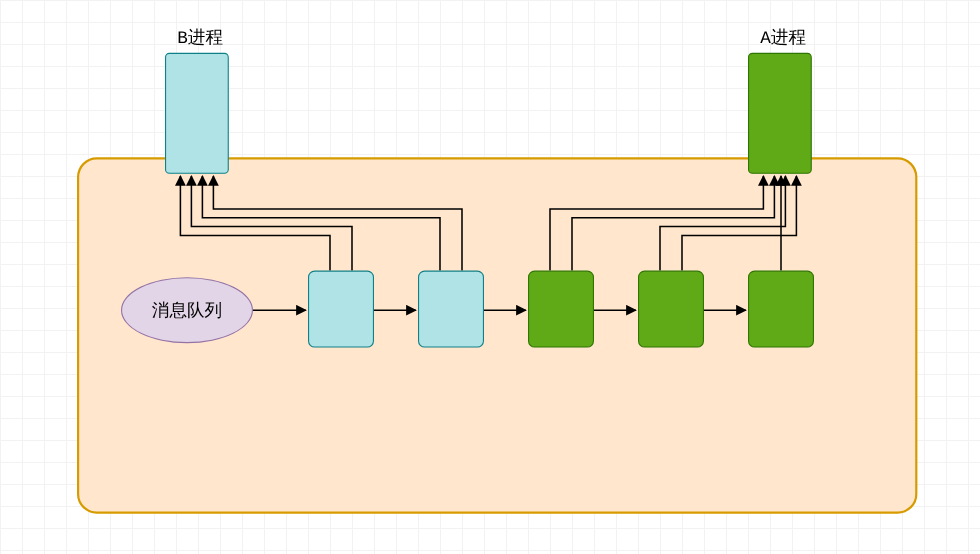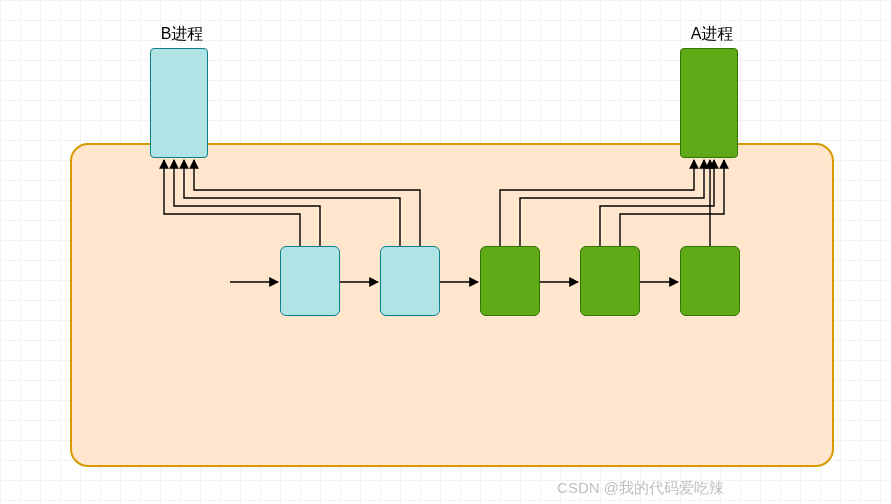--- a/index.html
+++ b/index.html
@@ -16,20 +16,21 @@
     background-image:
       linear-gradient(to right, #f2f2f2 1px, transparent 1px),
       linear-gradient(to bottom, #f2f2f2 1px, transparent 1px);
     background-size: 20px 20px;
     z-index: 0;
   }
   .stage {
     position: absolute;
     left: 0; top: 0; width: 732px; height: 504px;
     z-index: 1;
+    font-family: Liberation Mono, monospace;
   }
   .container-box {
     position: absolute;
     background: #ffe6cc;
     border: 2px solid #d79b00;
     border-radius: 18px;
   }
   .proc-block {
     position: absolute;
     border: 1.5px solid;
@@ -90,20 +91,23 @@
 <div class="stage">
 
   <div class="container-box" style="left:70px; top:143px; width:760px; height:320px;"></div>
 
   <div class="label" style="left:152px; top:24px; width:60px;">B进程</div>
   <div class="proc-block blue-block" style="left:150px; top:48px; width:58px; height:110px; z-index:3;"></div>
 
   <div class="label" style="left:682px; top:24px; width:60px;text-align:center;">A进程</div>
   <div class="proc-block green-block" style="left:680px; top:48px; width:58px; height:110px; z-index:3;"></div>
 
+  <div class="ellipse" style="left:110px; top:252px; width:120px; height:60px; z-index:3;">
+    <span>消息队列</span>
+  </div>
 
   <div class="queue-box blue-q" style="left:280px; top:246px; width:60px; height:70px; z-index:3;"></div>
   <div class="queue-box blue-q" style="left:380px; top:246px; width:60px; height:70px; z-index:3;"></div>
   <div class="queue-box green-q" style="left:480px; top:246px; width:60px; height:70px; z-index:3;"></div>
   <div class="queue-box green-q" style="left:580px; top:246px; width:60px; height:70px; z-index:3;"></div>
   <div class="queue-box green-q" style="left:680px; top:246px; width:60px; height:70px; z-index:3;"></div>
 
   <svg class="lines">
     <defs>
       <marker id="arrow" viewBox="0 0 10 10" refX="9" refY="5" markerWidth="7" markerHeight="7" orient="auto-start-reverse">
@@ -124,14 +128,13 @@
       <path d="M 420 246 L 420 190 L 194 190 L 194 160" marker-end="url(#arrow)"></path>
 
       <path d="M 500 246 L 500 190 L 694 190 L 694 160" marker-end="url(#arrow)"></path>
       <path d="M 520 246 L 520 198 L 704 198 L 704 160" marker-end="url(#arrow)"></path>
       <path d="M 600 246 L 600 206 L 714 206 L 714 160" marker-end="url(#arrow)"></path>
       <path d="M 620 246 L 620 214 L 724 214 L 724 160" marker-end="url(#arrow)"></path>
       <path d="M 710 246 L 710 160" marker-end="url(#arrow)"></path>
     </g>
   </svg>
 
-  <div class="watermark">CSDN @我的代码爱吃辣</div>
 </div>
 
 </body></html>

